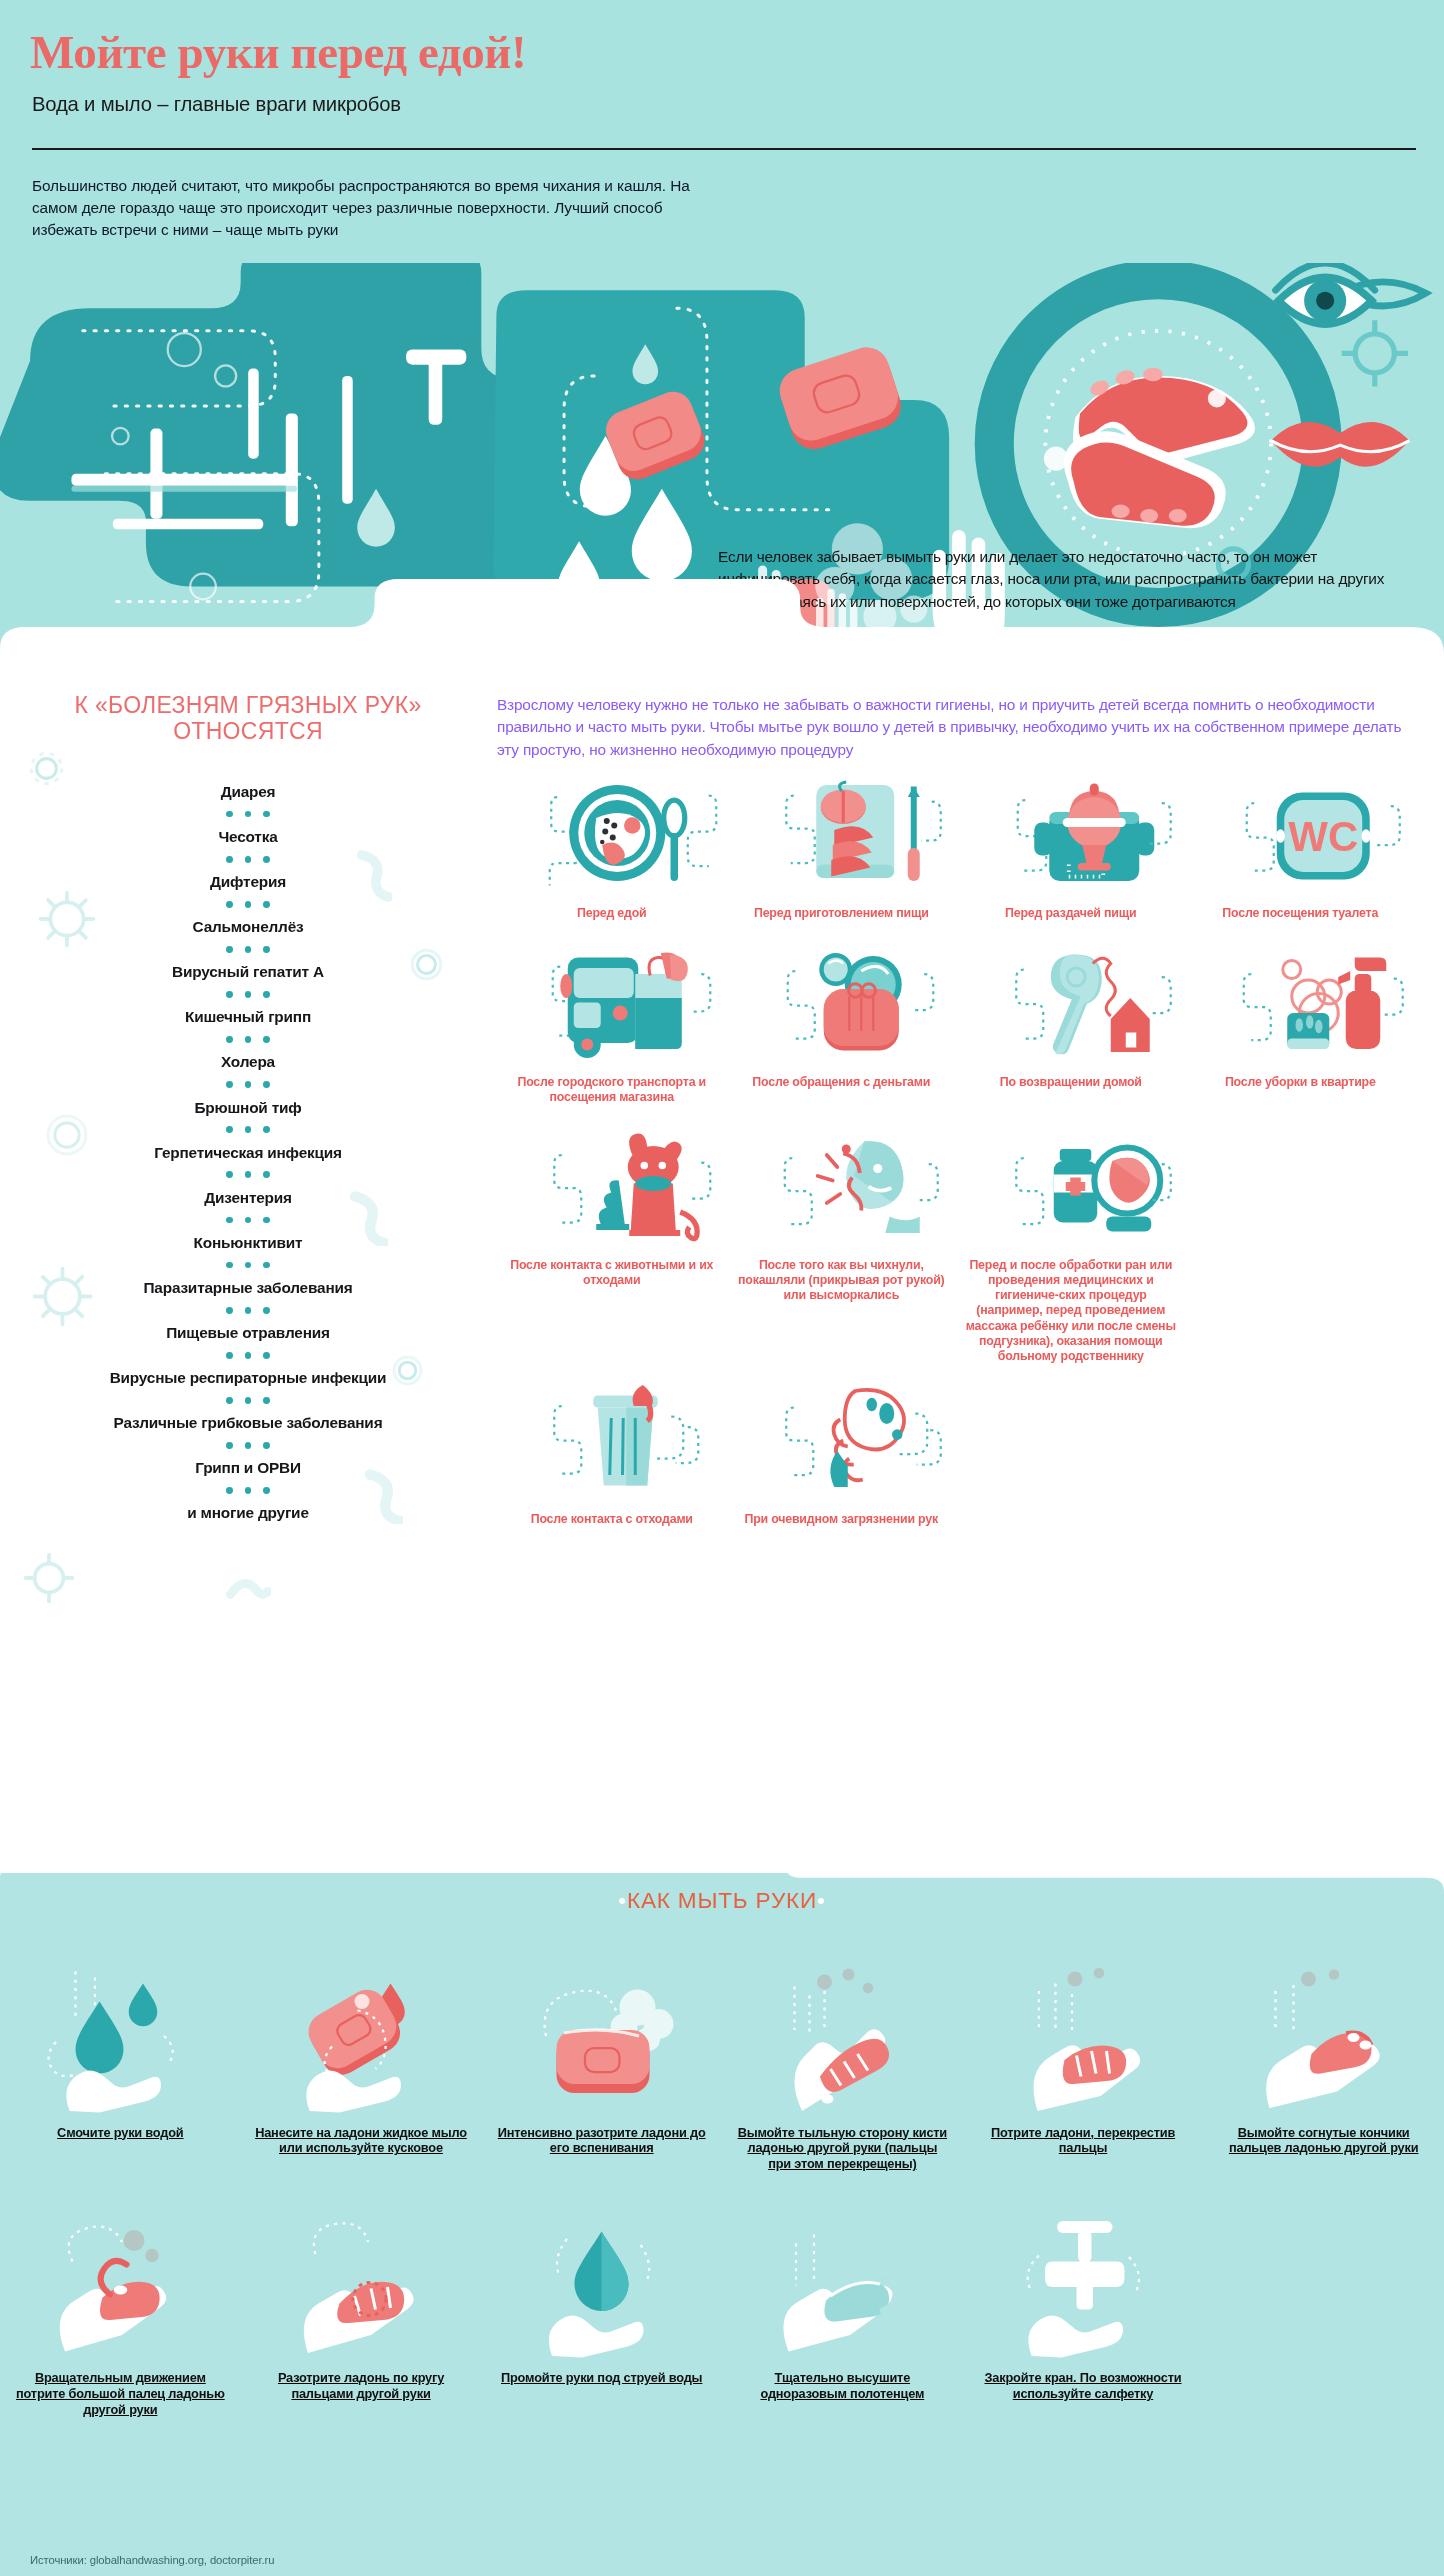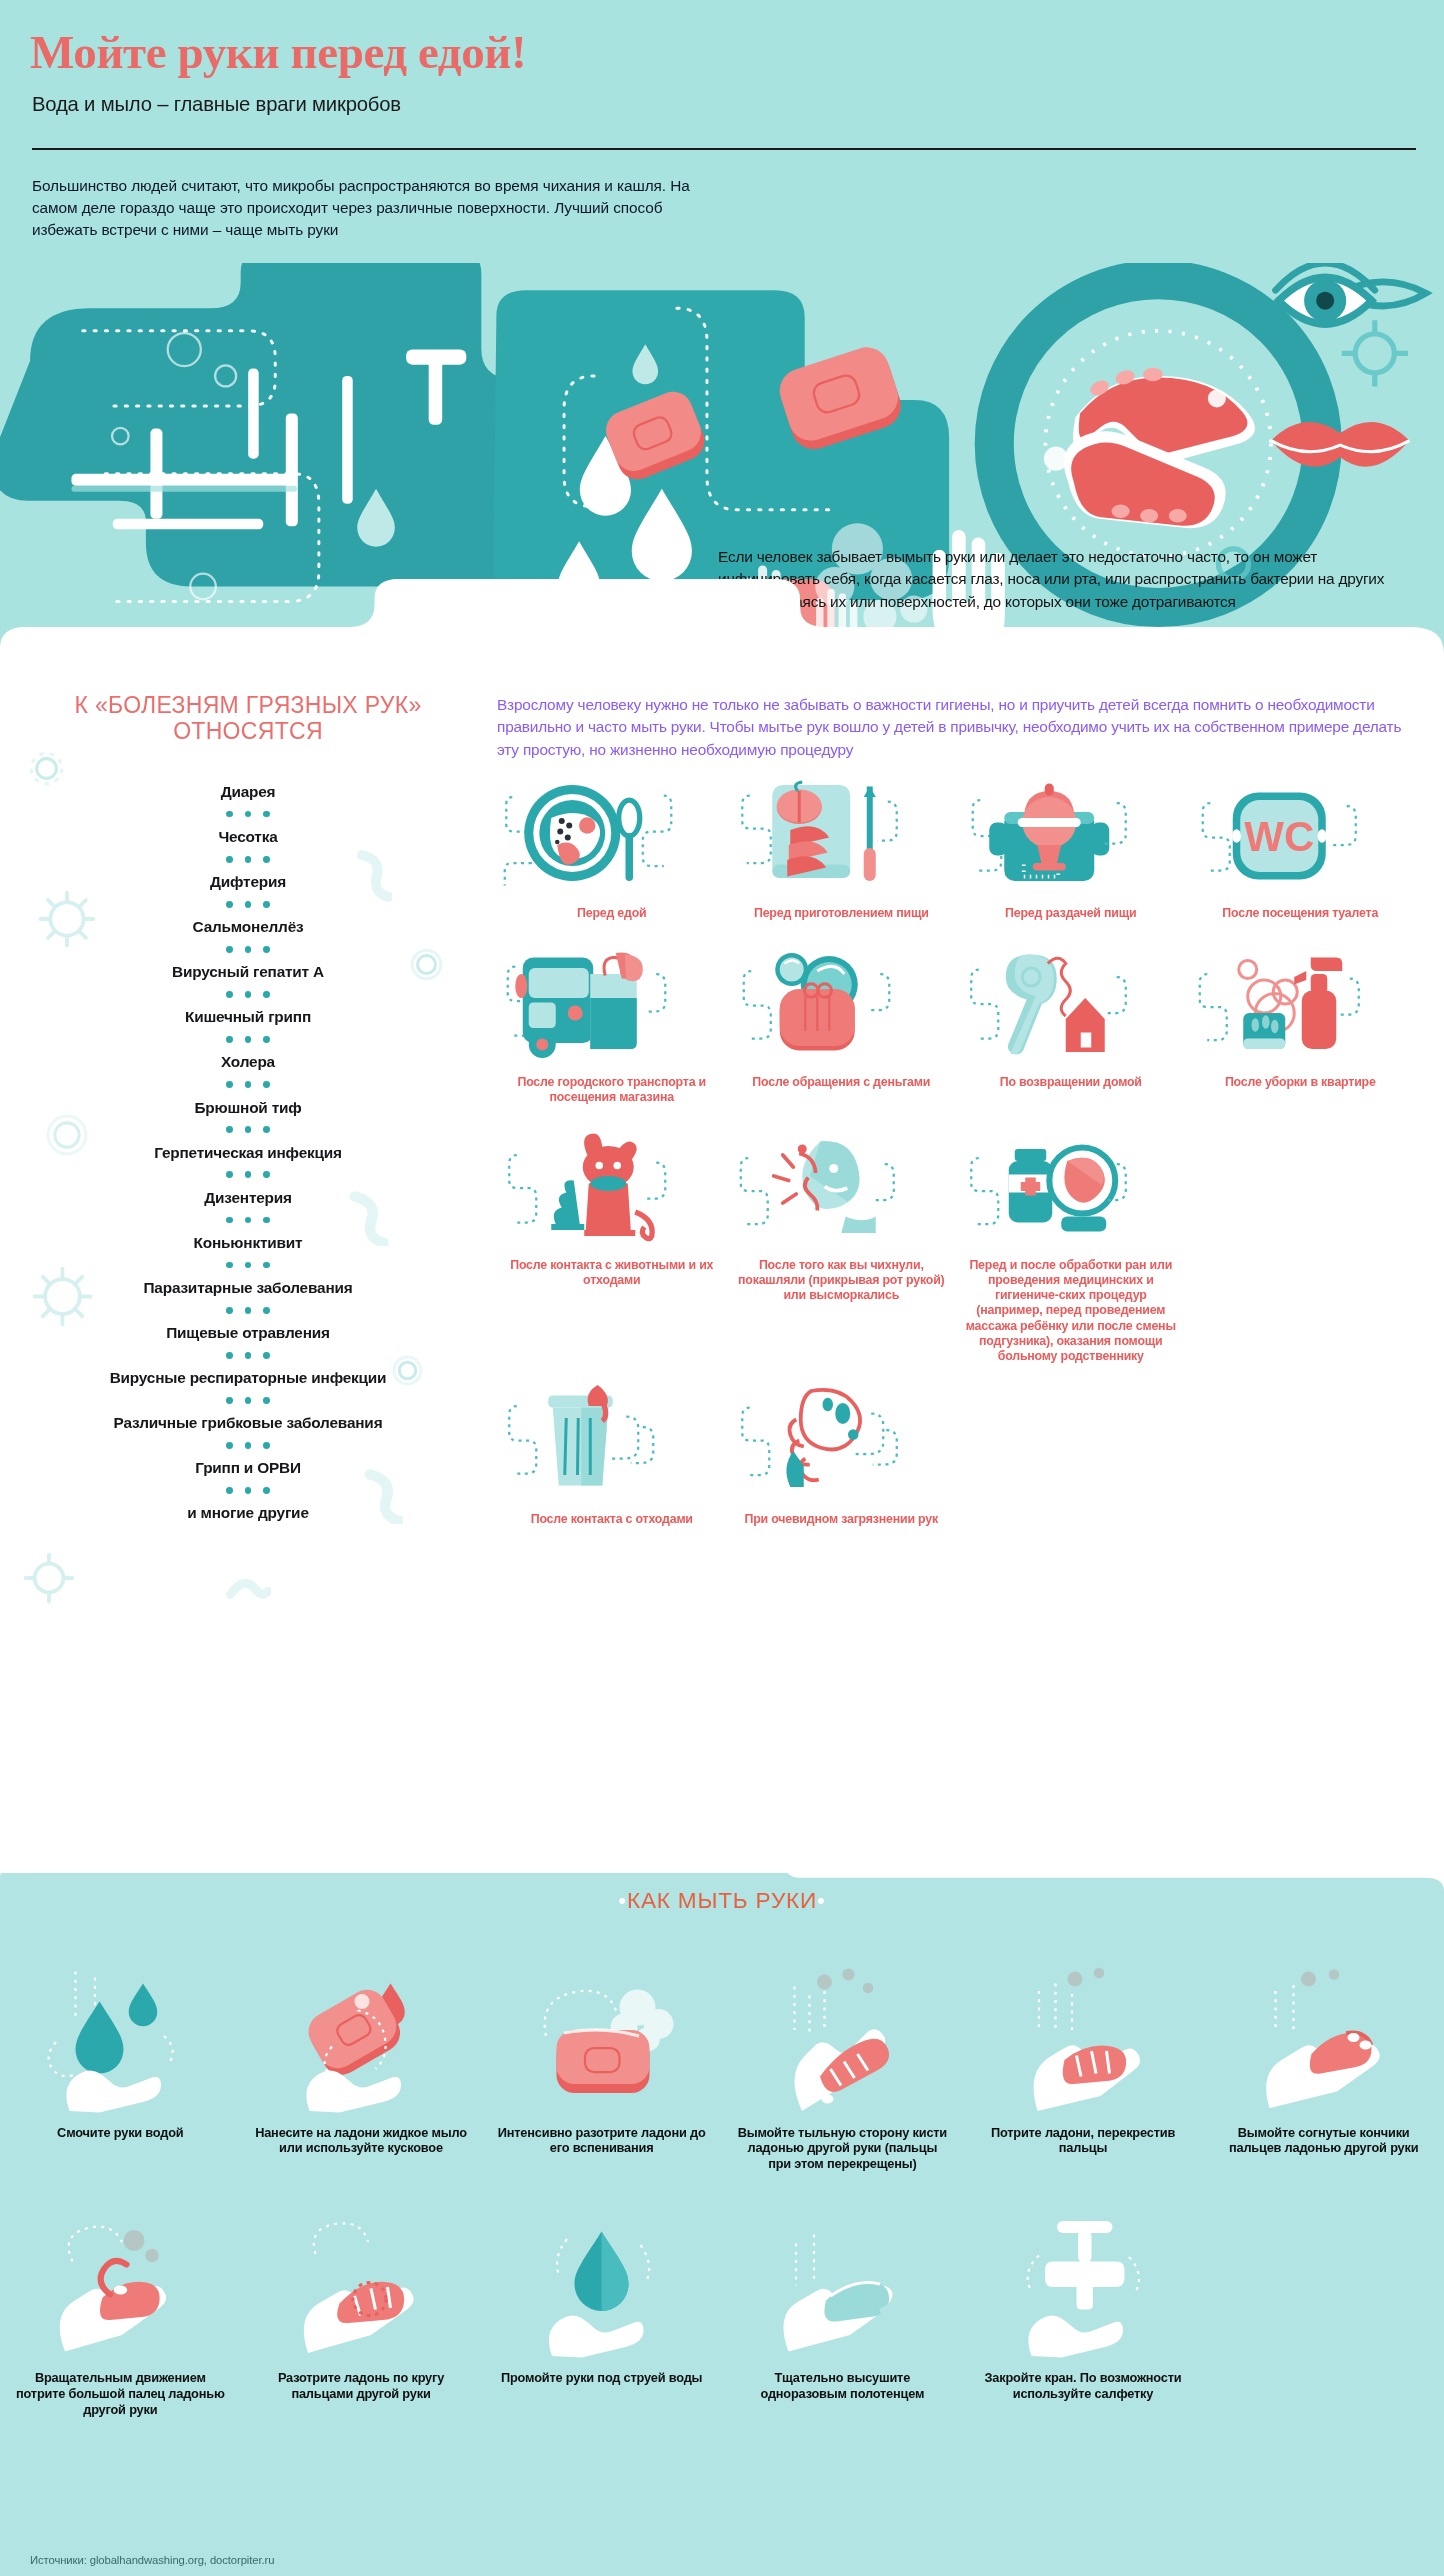--- a/index.html
+++ b/index.html
@@ -63,21 +63,21 @@
   
   .right-col { position: absolute; left: 497px; top: 32px; width: 918px; }
   .lead { font-size: 15.4px; line-height: 1.45; color: #8b5cf6; letter-spacing: -0.2px; }
   .when-title {
     text-align: center; margin-top: 29px;
     font-size: 22.6px; color: #ec6d6b; letter-spacing: 0.5px; font-stretch: condensed;
   }
 
   .grid { display: grid; grid-template-columns: repeat(4, 1fr); margin-top: 15px; }
   .cell { position: relative; text-align: center; padding: 0 6px; }
-  .cell .art { height: 120px; display: flex; align-items: center; justify-content: flex-start; }
+  .cell .art { height: 120px; display: flex; align-items: center; justify-content: flex-end; }
   .cell .cap {
     margin-top: 10.5px; font-size: 12.4px; line-height: 1.22; color: #ea5b5c;
     font-weight: 700; letter-spacing: -0.2px;
   }
   .row2 { margin-top: 22.6px; }
   .row3 { margin-top: 22.6px; }
   .row4 { margin-top: 18px; grid-template-columns: repeat(4, 1fr); }
 
   
   .credits {
@@ -87,21 +87,21 @@
     white-space: nowrap; line-height: 22.6px; font-stretch: condensed;
   }
 
   
   .bottom { position: absolute; left: 0; top: 1873px; width: 1444px; height: 703px; background: #b1e4e2; }
   .how-title {
     position: absolute; left: 0; top: 15px; width: 1444px; text-align: center;
     font-size: 22.6px; color: #e8603f; letter-spacing: 0.8px; font-stretch: condensed;
   }
   .how-title .dot { color: #ffffff; }
-  .steps { position: absolute; left: 0; top: 83px; width: 1444px; }
+  .steps { position: absolute; left: 0; top: 83px; width: 1444px; text-decoration: underline; }
   .srow { display: grid; grid-template-columns: repeat(6, 1fr); }
   .scell { text-align: center; padding: 0 13.5px; }
   .scell .sart { height: 158px; display: flex; align-items: flex-end; justify-content: center; }
   .scell .scap {
     margin-top: 10.5px; font-size: 12.8px; line-height: 1.25; color: #101010; font-weight: 600;
     letter-spacing: -0.2px;
   }
   .srow2 { margin-top: 29px; }
   .sources {
     position: absolute; left: 30px; bottom: 10.5px;

